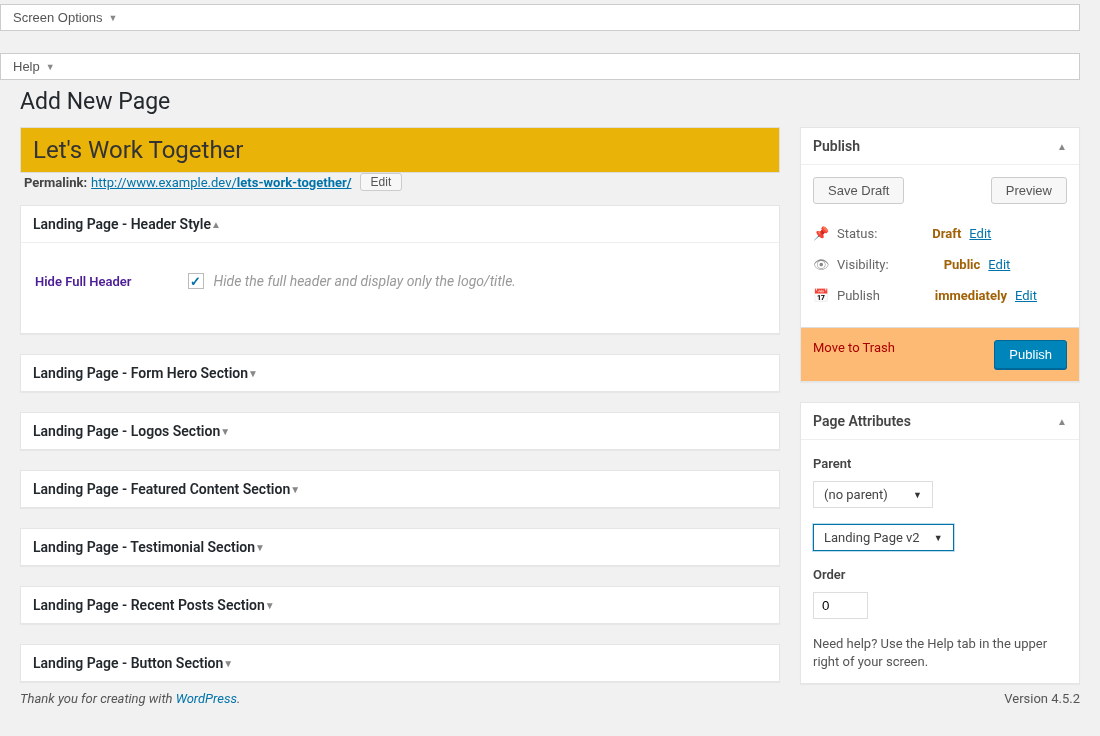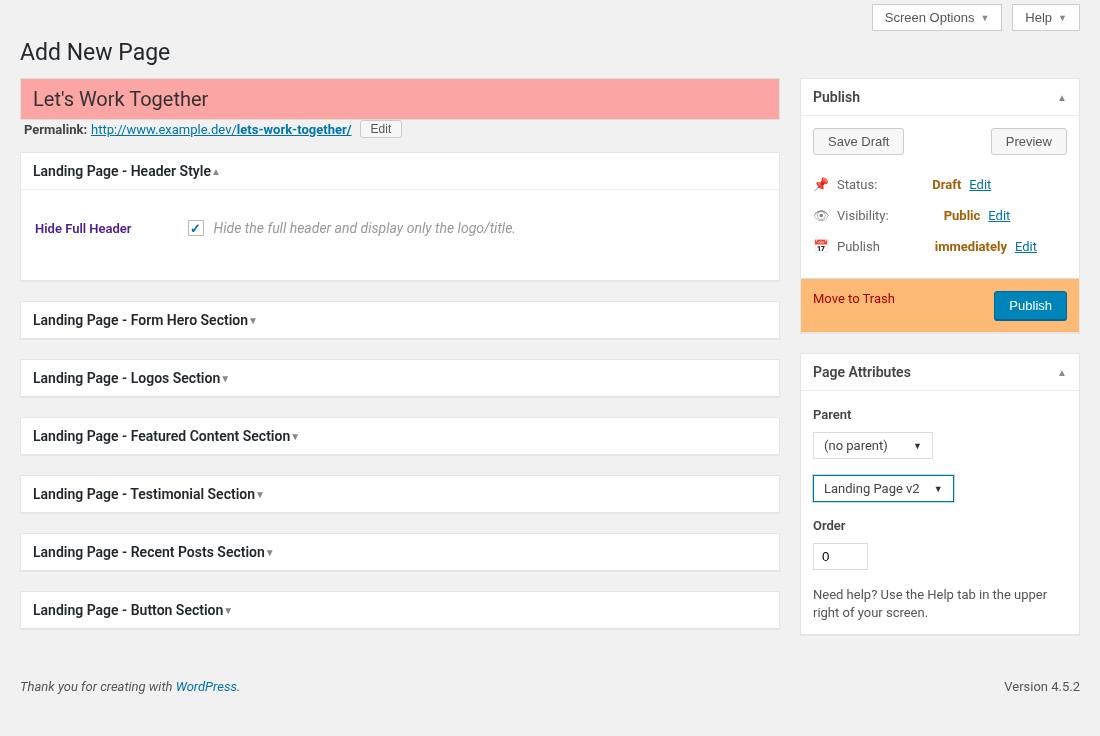--- a/index.html
+++ b/index.html
@@ -9,22 +9,23 @@
   color: #444;
   background: #f1f1f1;
   width: 1100px;
   height: 736px;
   overflow: hidden;
   position: relative;
 }
 .topbar {
   display: flex;
   justify-content: flex-end;
-  gap: 10px;
+  gap: 22px;
   padding: 4px 20px 0 0;
+  flex-direction: column;
 }
 .top-btn {
   background: #fff;
   border: 1px solid #ccc;
   padding: 5px 12px;
   font-size: 13px;
   color: #555;
   display: flex;
   align-items: center;
   gap: 6px;
@@ -39,23 +40,23 @@
 }
 .main-wrap {
   display: flex;
   gap: 20px;
   padding: 0 20px;
 }
 .col-left { flex: 1; }
 .col-right { width: 280px; }
 .title-input {
   width: 100%;
-  background: #fca5a5;
+  background: #eab308;
   border: 1px solid #ddd;
-  font-size: 20px;
+  font-size: 24px;
   padding: 8px 12px;
   color: #333;
   font-family: inherit;
 }
 .permalink-row {
   padding: 0 4px 14px;
   font-size: 13px;
   color: #444;
   display: flex;
   align-items: center;
@@ -206,21 +207,21 @@
   padding: 5px 8px;
 }
 .help-text {
   font-size: 13px;
   color: #555;
   line-height: 1.4;
   margin-top: 10px;
 }
 .footer {
   position: absolute;
-  bottom: 12px; left: 0; right: 0;
+  bottom: 0; left: 0; right: 0;
   padding: 16px 20px 30px;
   display: flex;
   justify-content: space-between;
   color: #555;
   font-style: italic;
 }
 .footer a { color: #0073aa; text-decoration: none; font-style: italic; }
 .footer .version { font-style: normal; }
 </style>
 </head>

